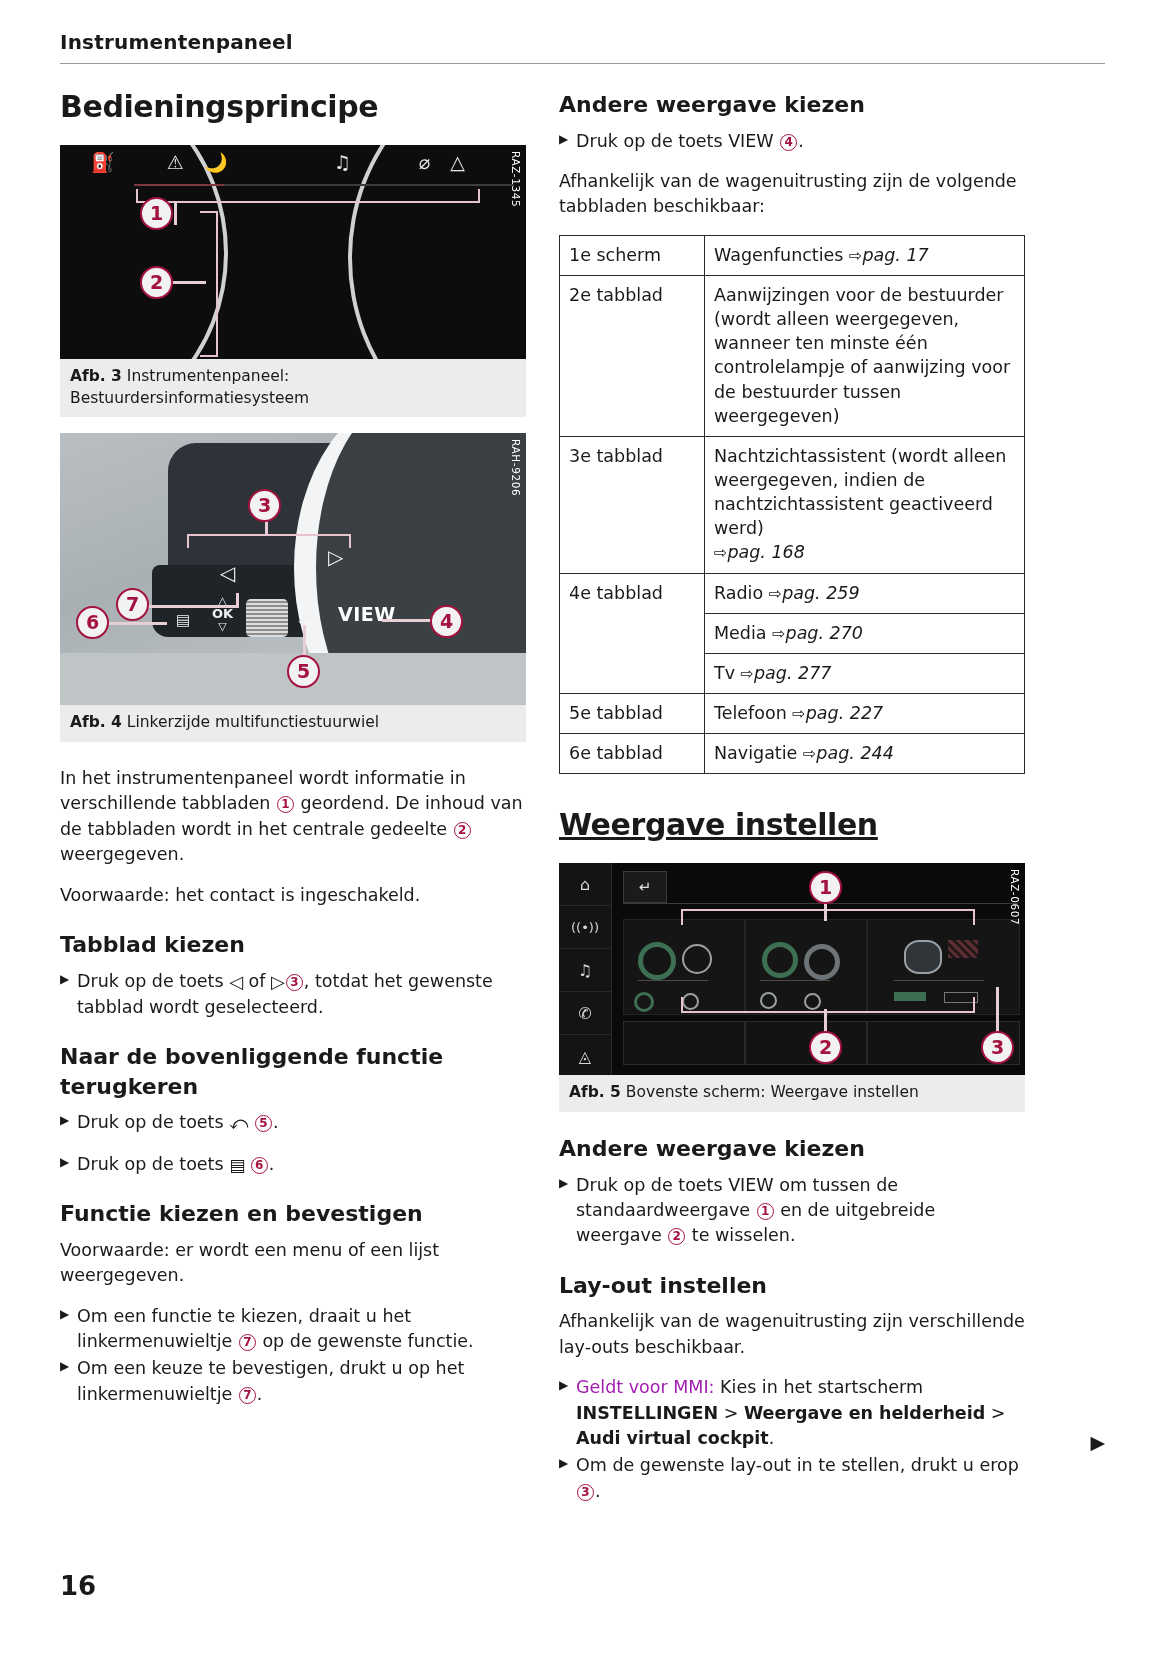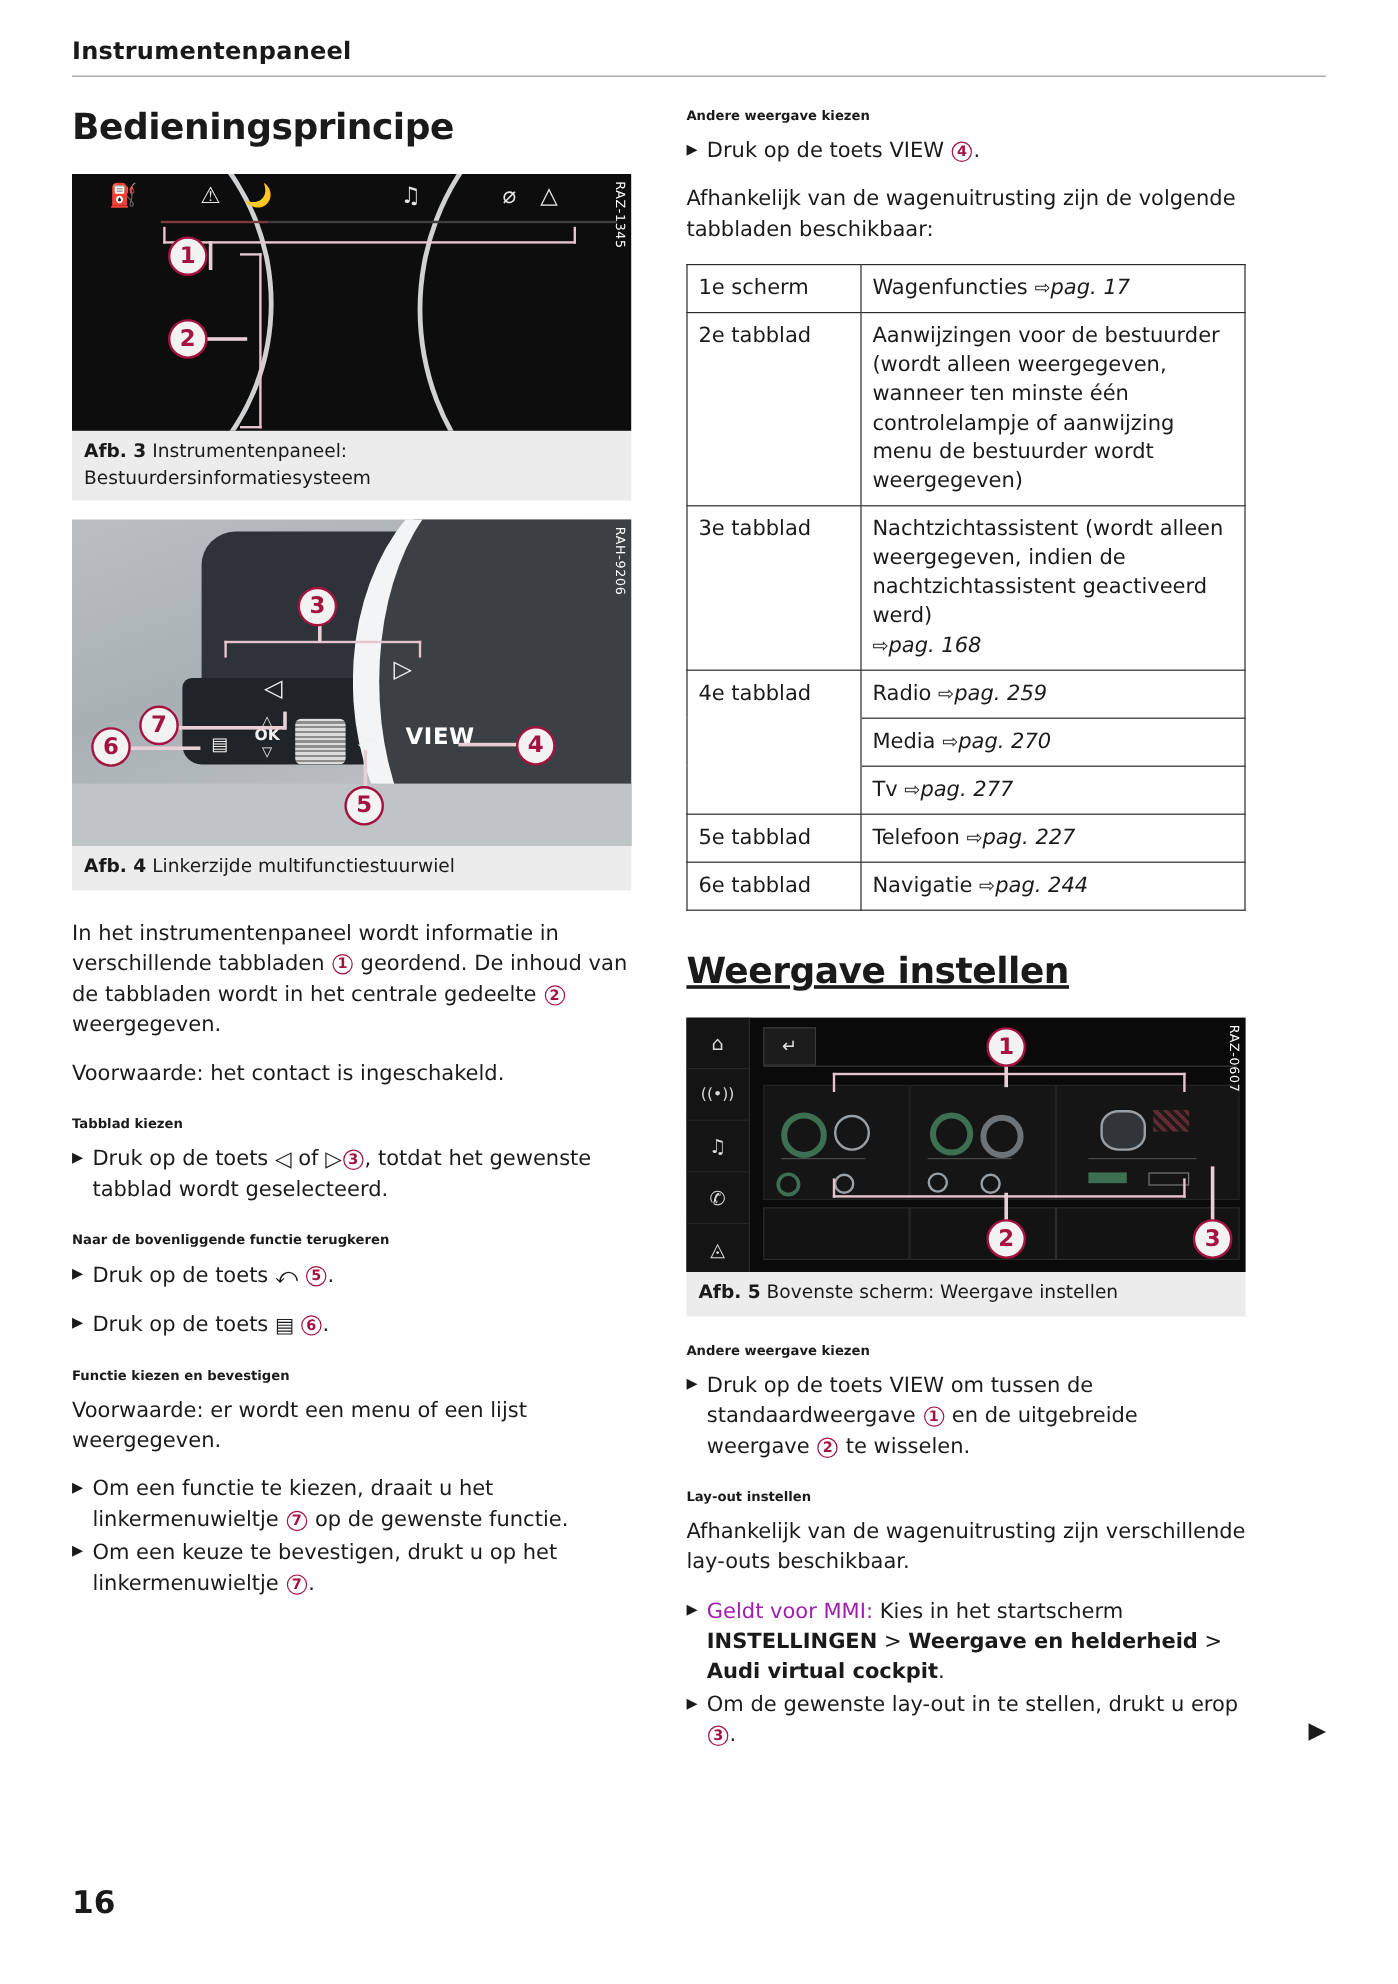--- a/index.html
+++ b/index.html
@@ -9,26 +9,26 @@
     color:#1a1a1a;-webkit-font-smoothing:antialiased;
   }
   .page{position:relative;width:1165px;height:1653px;box-sizing:border-box;
         padding:30px 60px 16px 60px;}
 
   
   .runhead{font-size:20px;font-weight:bold;letter-spacing:.2px;padding-bottom:9px;}
   .runrule{height:1px;background:#9a9a9a;margin-bottom:26px;}
 
   
-  .cols{display:flex;gap:46px;align-items:flex-start;}
+  .cols{display:flex;gap:33px;align-items:flex-start;}
   .col{width:466px;}
 
   h1.sect{font-size:30px;font-weight:bold;letter-spacing:-.4px;margin:0 0 22px 0;line-height:1.1;}
   h1.sect.right{margin-top:0;}
-  h3{font-size:11px;font-weight:bold;margin:22px 0 9px 0;line-height:1.35;}
+  h3{font-size:22px;font-weight:bold;margin:22px 0 9px 0;line-height:1.35;}
   h3.first{margin-top:0;}
   p{font-size:17.5px;line-height:1.45;margin:0 0 15px 0;}
 
   ul{list-style:none;margin:0 0 15px 0;padding:0;}
   li{font-size:17.5px;line-height:1.45;position:relative;padding-left:17px;margin-bottom:2px;}
   li .bullet{position:absolute;left:0;top:0.08em;font-size:12px;line-height:1.65;color:#1a1a1a;}
   .grey{color:#a21caf;}
 
   
   .ref{
@@ -232,21 +232,21 @@
       <p>Afhankelijk van de wagenuitrusting zijn de volgende tabbladen beschikbaar:</p>
 
       <table>
         <tbody>
           <tr>
             <td class="k">1e scherm</td>
             <td><span>Wagenfuncties </span><span class="arrowref">⇨</span><i>pag. 17</i></td>
           </tr>
           <tr>
             <td class="k">2e tabblad</td>
-            <td>Aanwijzingen voor de bestuurder (wordt alleen weergegeven, wanneer ten minste één controlelampje of aanwijzing menu de bestuurder wordt weergegeven)</td>
+            <td>Aanwijzingen voor de bestuurder (wordt alleen weergegeven, wanneer ten minste één controlelampje of aanwijzing voor de bestuurder tussen weergegeven)</td>
           </tr>
           <tr>
             <td class="k">3e tabblad</td>
             <td><span>Nachtzichtassistent (wordt alleen weergegeven, indien de nachtzichtassistent geactiveerd werd) </span><br><span class="arrowref">⇨</span><i>pag. 168</i></td>
           </tr>
           <tr>
             <td class="k nb" rowspan="1">4e tabblad</td>
             <td><span>Radio </span><span class="arrowref">⇨</span><i>pag. 259</i></td>
           </tr>
           <tr>

